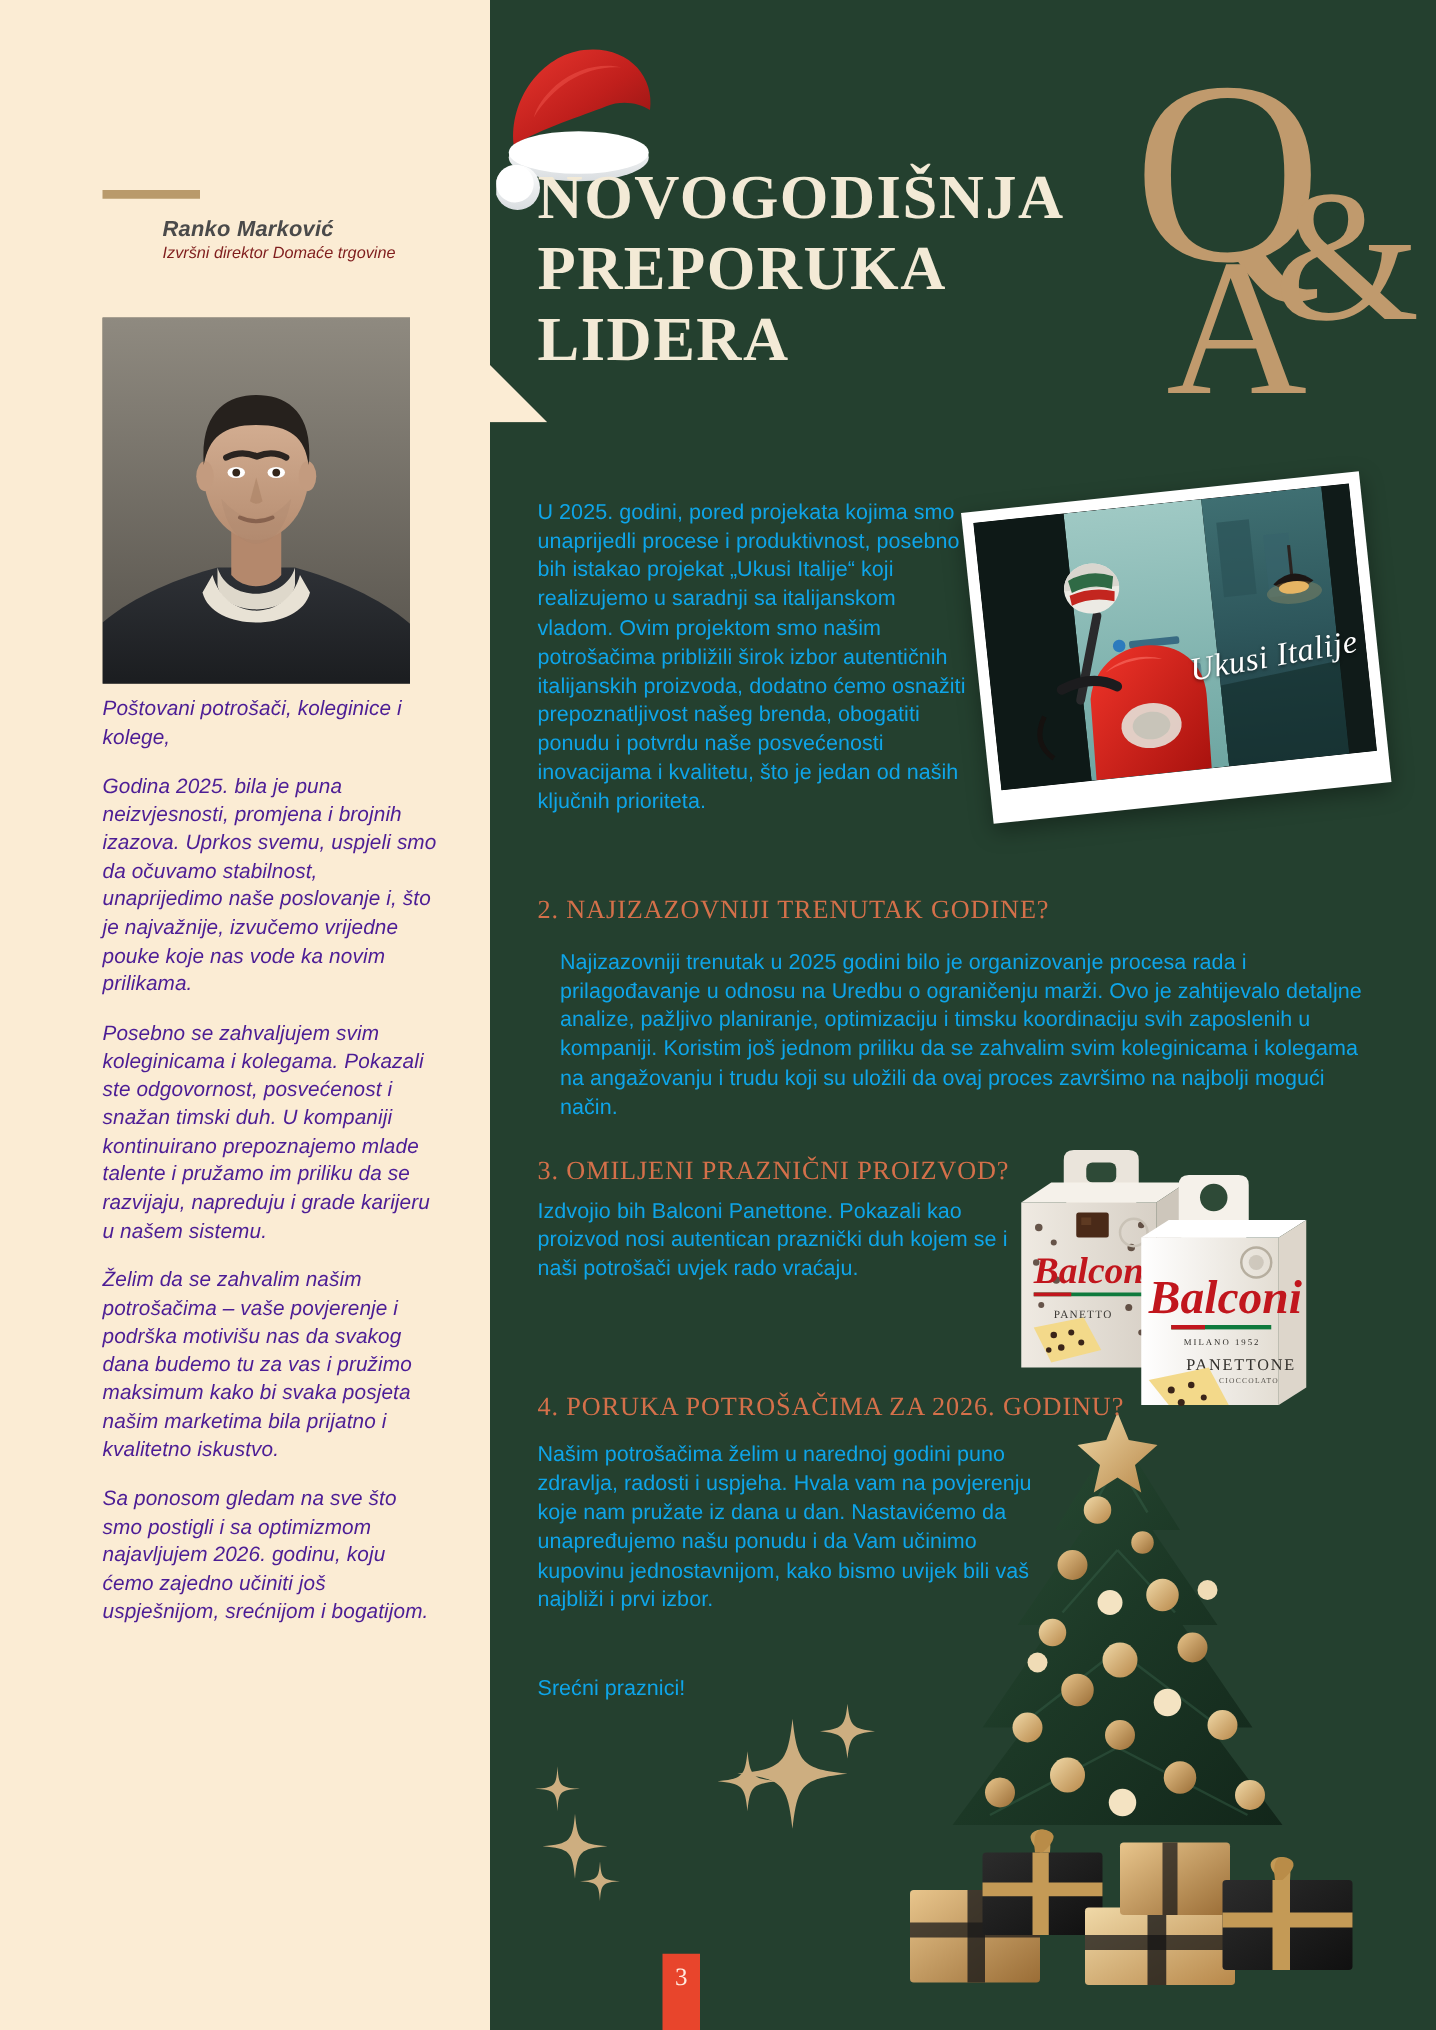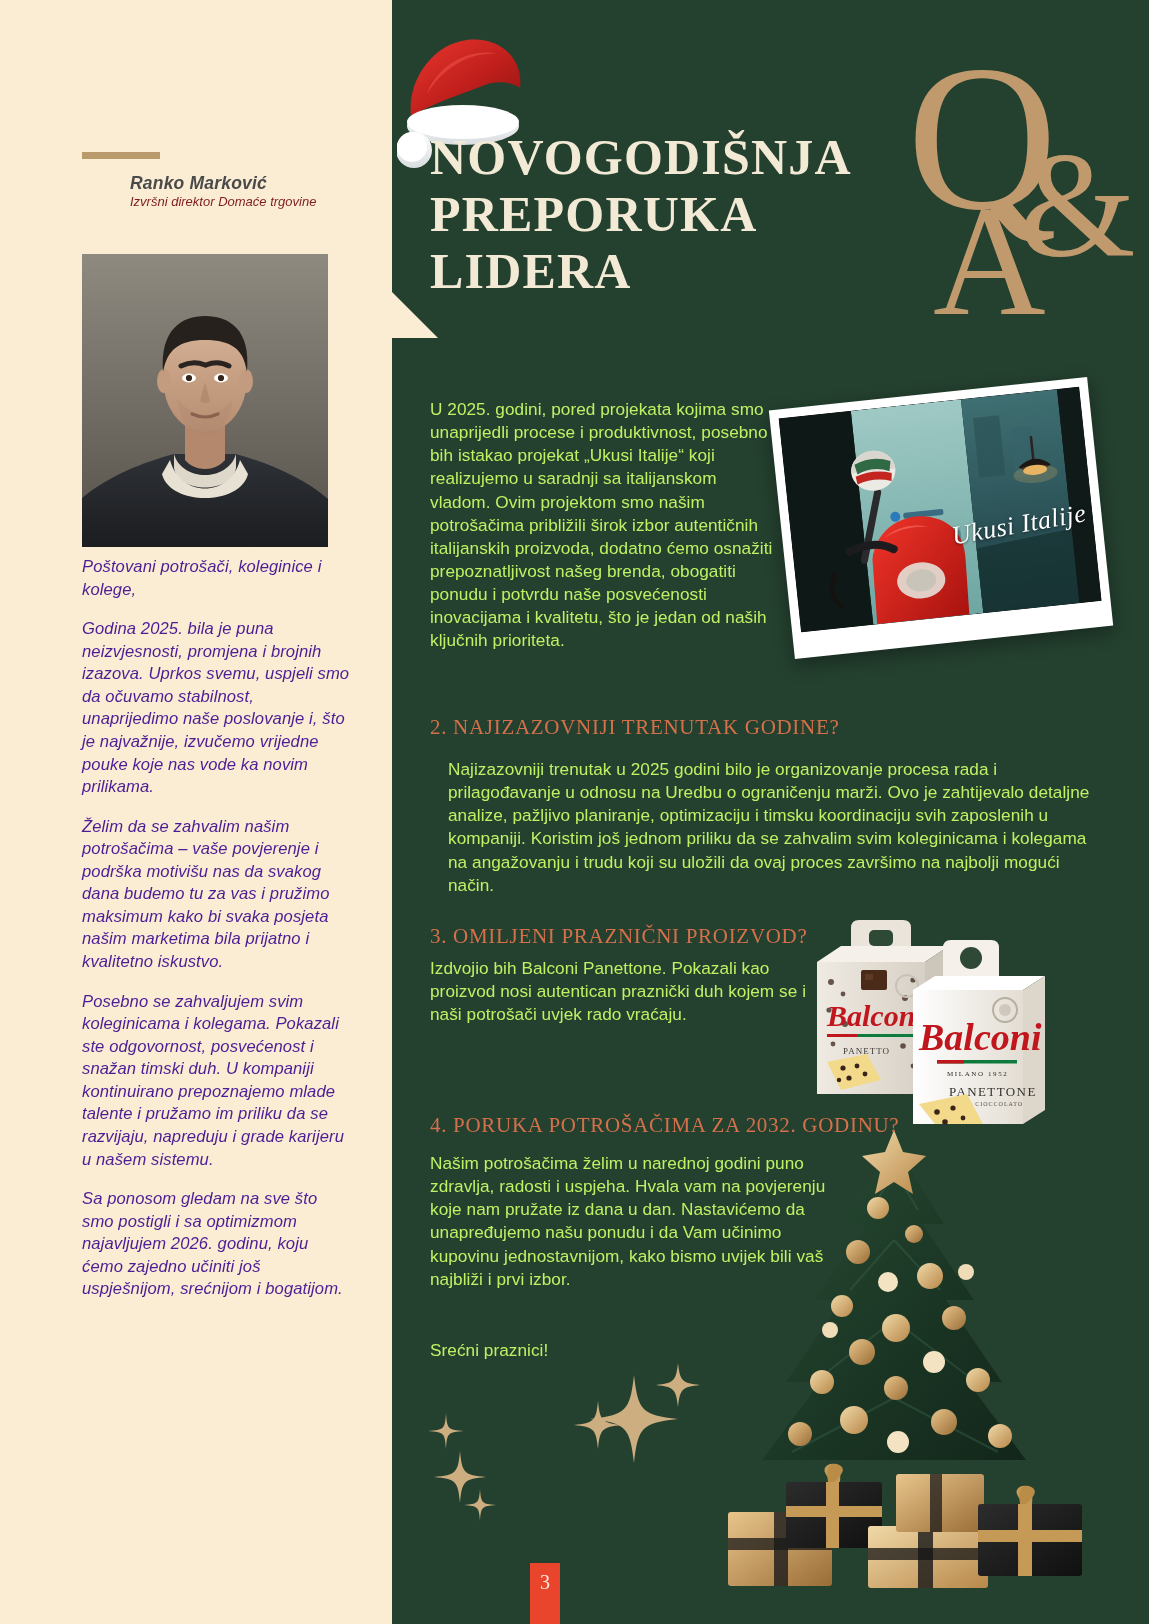--- a/index.html
+++ b/index.html
@@ -89,21 +89,21 @@
   
   .qtitle{
     position:absolute;
     font-family:"Liberation Serif", serif;
     color:#d4704a;
     font-size:21px;letter-spacing:0.7px;line-height:1.3;
     z-index:5;
   }
   .atext{
     position:absolute;
-    color:#bef264;
+    color:#0ea5e9;
     font-size:17.2px;line-height:1.345;letter-spacing:0.05px;
     z-index:5;
   }
   .atext p{margin:0;}
 
   #q1-title{left:38px;top:333px;width:430px;}
   #q1-text{left:38px;top:398px;width:348px;}
 
   #q2-title{left:38px;top:714px;width:600px;}
   #q2-text{left:56px;top:758px;width:645px;}
@@ -223,22 +223,22 @@
 
         <path d="M110 160 q13 6 26 0" stroke="#7d5745" stroke-width="3.2" fill="none" stroke-linecap="round"></path>
 
         <path d="M95 145 q28 32 56 0 q-6 34 -28 36 q-22 -2 -28 -36 Z" fill="#a9836a" opacity=".25"></path>
       </svg>
     </div>
 
     <div class="letter">
       <p>Poštovani potrošači, koleginice i kolege,</p>
       <p>Godina 2025. bila je puna neizvjesnosti, promjena i brojnih izazova. Uprkos svemu, uspjeli smo da očuvamo stabilnost, unaprijedimo naše poslovanje i, što je najvažnije, izvučemo vrijedne pouke koje nas vode ka novim prilikama.</p>
+      <p>Posebno se zahvaljujem svim koleginicama i kolegama. Pokazali ste odgovornost, posvećenost i snažan timski duh. U kompaniji kontinuirano prepoznajemo mlade talente i pružamo im priliku da se razvijaju, napreduju i grade karijeru u našem sistemu.</p>
       <p>Želim da se zahvalim našim potrošačima – vaše povjerenje i podrška motivišu nas da svakog dana budemo tu za vas i pružimo maksimum kako bi svaka posjeta našim marketima bila prijatno i kvalitetno iskustvo.</p>
-      <p>Posebno se zahvaljujem svim koleginicama i kolegama. Pokazali ste odgovornost, posvećenost i snažan timski duh. U kompaniji kontinuirano prepoznajemo mlade talente i pružamo im priliku da se razvijaju, napreduju i grade karijeru u našem sistemu.</p>
       <p>Sa ponosom gledam na sve što smo postigli i sa optimizmom najavljujem 2026. godinu, koju ćemo zajedno učiniti još uspješnijom, srećnijom i bogatijom.</p>
     </div>
   </div>
 
   <div class="green">
 
     <div class="notch"></div>
 
     <div class="qa">
       <span class="q">Q</span>
@@ -419,21 +419,21 @@
           <g fill="#3a2419">
             <circle cx="150" cy="214" r="2.8"></circle>
               <circle cx="166" cy="210" r="2.6"></circle>
             <circle cx="158" cy="224" r="2.8"></circle>
               <circle cx="176" cy="220" r="2.4"></circle>
           </g>
         </g>
       </svg>
     </div>
 
-    <div class="qtitle" id="q4-title">4. PORUKA POTROŠAČIMA ZA 2032. GODINU?</div>
+    <div class="qtitle" id="q4-title">4. PORUKA POTROŠAČIMA ZA 2026. GODINU?</div>
     <div class="atext" id="q4-text">
       <p>Našim potrošačima želim u narednoj godini puno zdravlja, radosti i uspjeha. Hvala vam na povjerenju koje nam pružate iz dana u dan. Nastavićemo da unapređujemo našu ponudu i da Vam učinimo kupovinu jednostavnijom, kako bismo uvijek bili vaš najbliži i prvi izbor.</p>
     </div>
     <div class="atext" id="q4-closing">Srećni praznici!</div>
 
     <div class="tree">
       <svg viewBox="0 0 430 460">
         <defs>
           <linearGradient id="tg" x1="0" y1="0" x2="1" y2="1">
             <stop offset="0" stop-color="#2b4f37"></stop>

